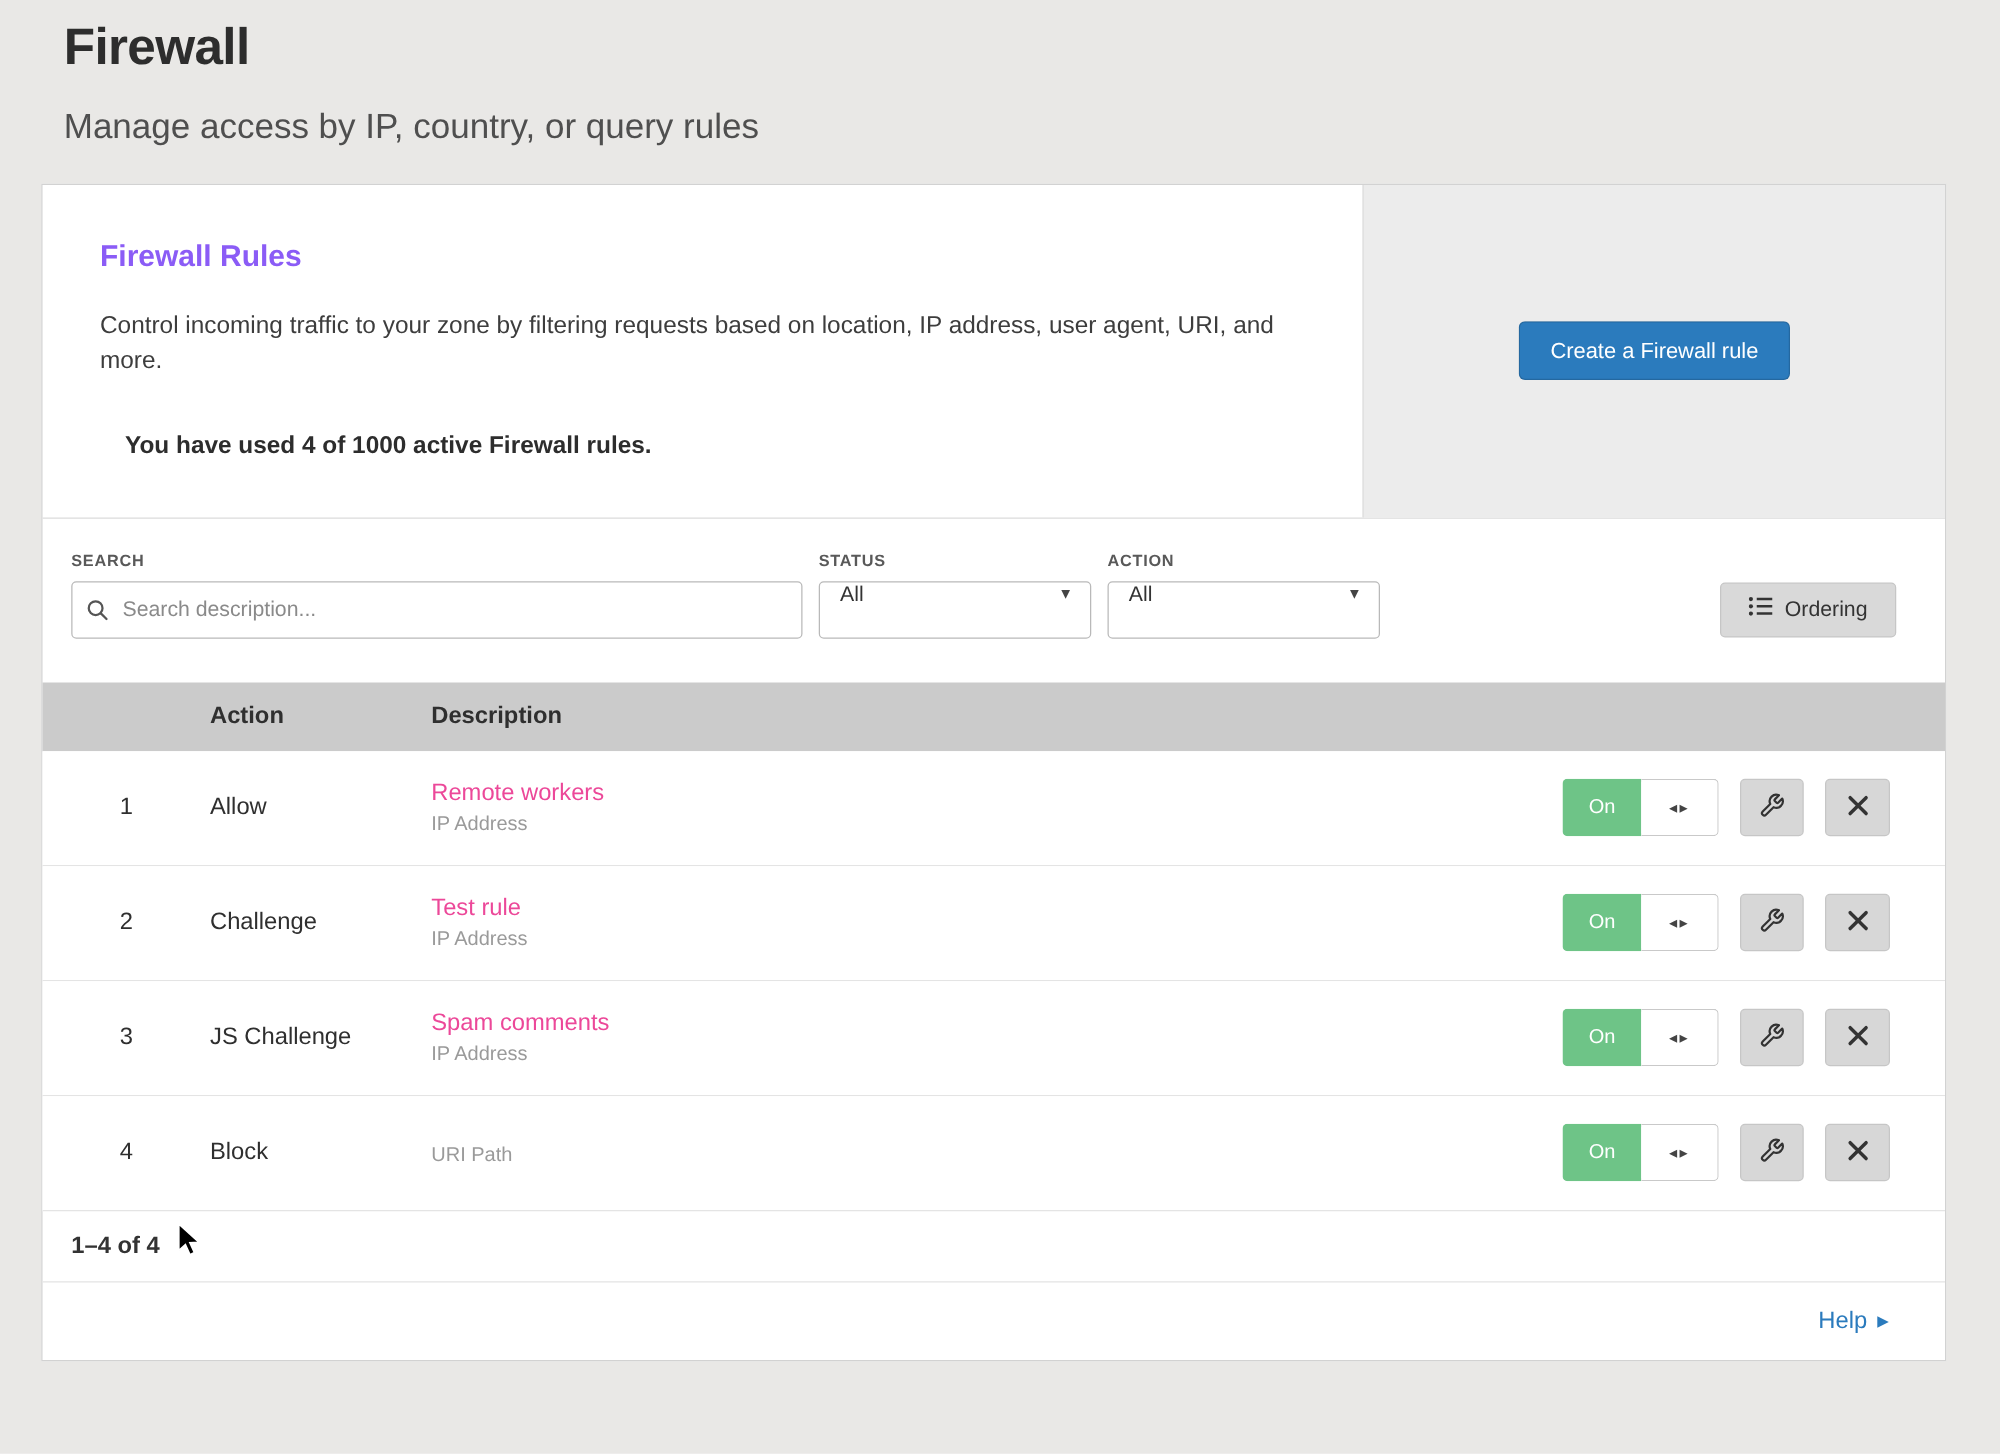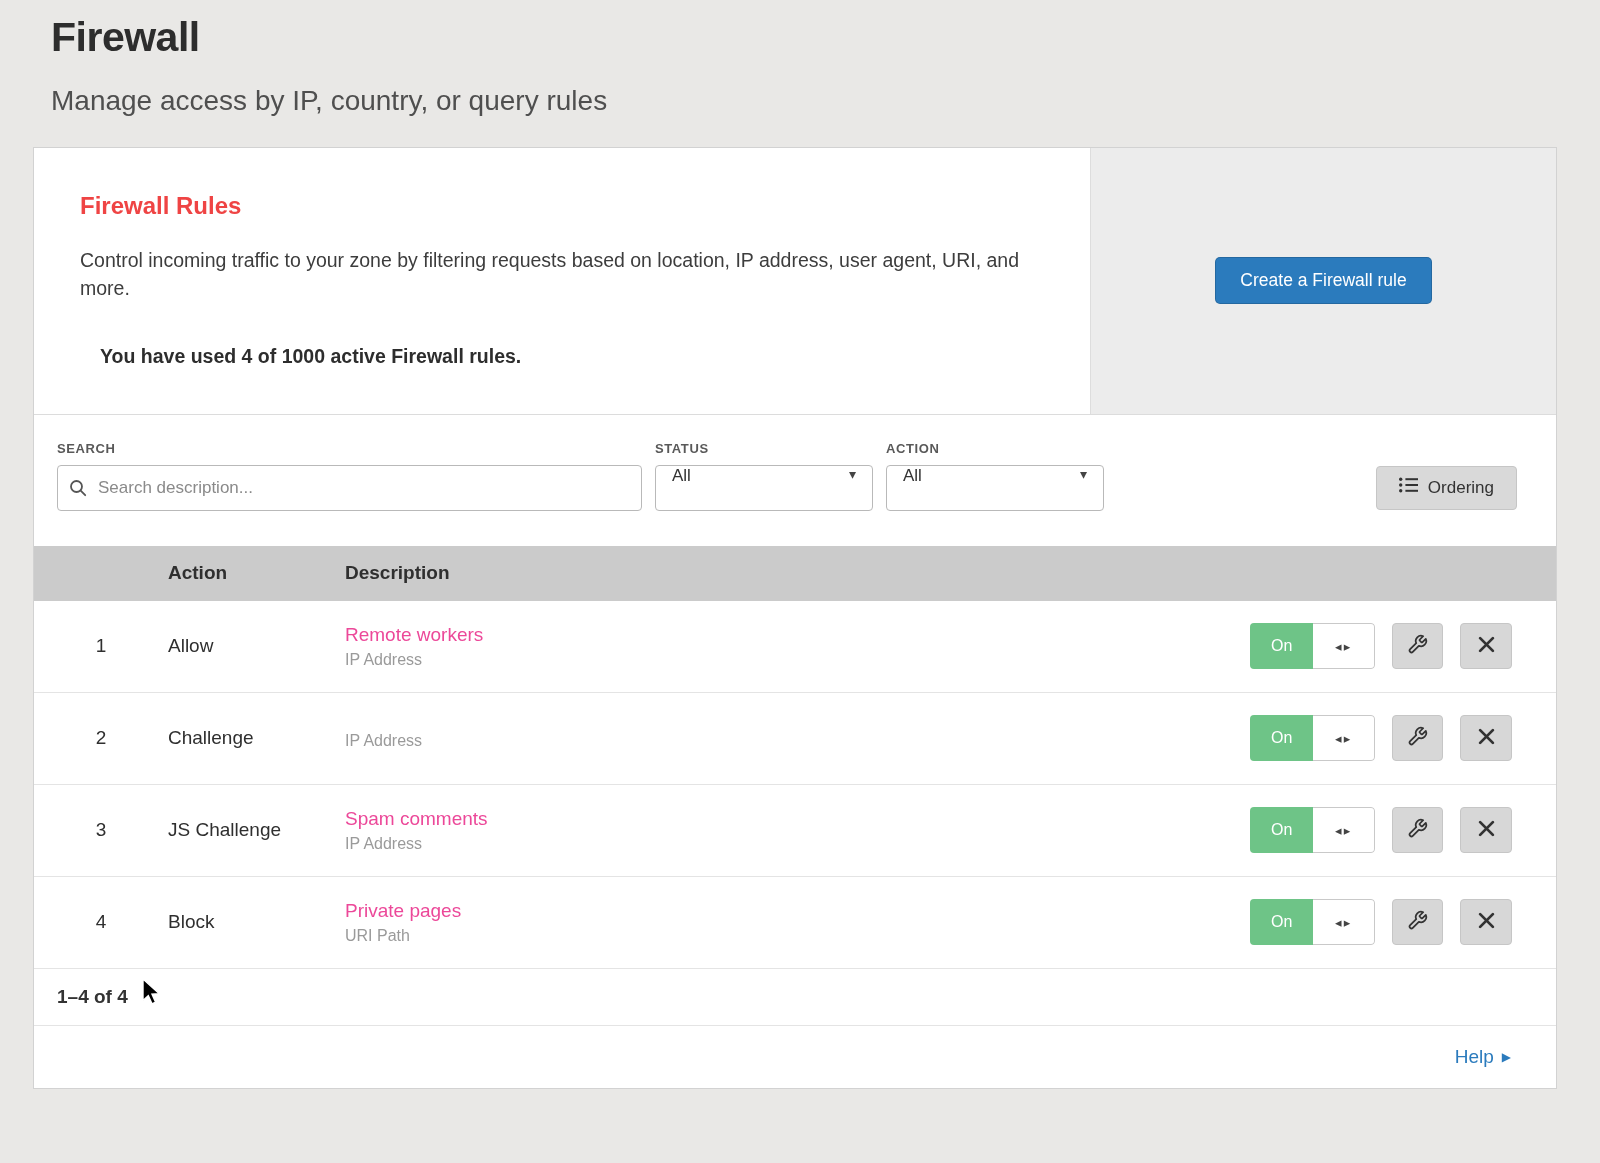--- a/index.html
+++ b/index.html
@@ -18,21 +18,21 @@
   .card {
     width: 1524px;
     margin: 30px 0 0 33px;
     background: #ffffff;
     border: 1px solid #d2d2d2;
   }
 
   
   .card-top { display: flex; border-bottom: 1px solid #dcdcdc; }
   .card-top-left { width: 1056px; padding: 44px 60px 46px 46px; }
-  .panel-heading { font-size: 24px; font-weight: 700; color: #ef4444; margin-bottom: 26px; }
+  .panel-heading { font-size: 24px; font-weight: 700; color: #8b5cf6; margin-bottom: 26px; }
   .panel-desc { font-size: 19.5px; line-height: 1.45; color: #3d3d3d; max-width: 945px; margin-bottom: 42px; }
   .panel-usage { font-size: 19.5px; font-weight: 700; color: #2d2d2d; margin-left: 20px; }
   .card-top-right {
     flex: 1;
     background: #ececec;
     border-left: 1px solid #dddddd;
     display: flex; align-items: center; justify-content: center;
   }
   .create-btn {
     background: var(--accent, #2b7bbd);
@@ -249,20 +249,21 @@
               </svg>
           </span>
         </button>
       </div>
     </div>
 
     <div class="rule-row grid-row">
       <div class="col-num">2</div>
       <div class="col-action">Challenge</div>
       <div class="col-desc">
+        <div class="desc-title">Test rule</div>
         <div class="desc-sub">IP Address</div>
       </div>
       <div class="col-controls">
         <div class="toggle">
           <span class="toggle-on">On</span>
           <span class="toggle-handle">◂▸</span>
         </div>
         <button class="icon-btn">
           <span>
             <svg width="21" height="21" viewBox="0 0 24 24" fill="none" stroke="#333" stroke-width="2" stroke-linecap="round" stroke-linejoin="round">
@@ -308,21 +309,20 @@
               </svg>
           </span>
         </button>
       </div>
     </div>
 
     <div class="rule-row grid-row">
       <div class="col-num">4</div>
       <div class="col-action">Block</div>
       <div class="col-desc">
-        <div class="desc-title">Private pages</div>
         <div class="desc-sub">URI Path</div>
       </div>
       <div class="col-controls">
         <div class="toggle">
           <span class="toggle-on">On</span>
           <span class="toggle-handle">◂▸</span>
         </div>
         <button class="icon-btn">
           <span>
             <svg width="21" height="21" viewBox="0 0 24 24" fill="none" stroke="#333" stroke-width="2" stroke-linecap="round" stroke-linejoin="round">

